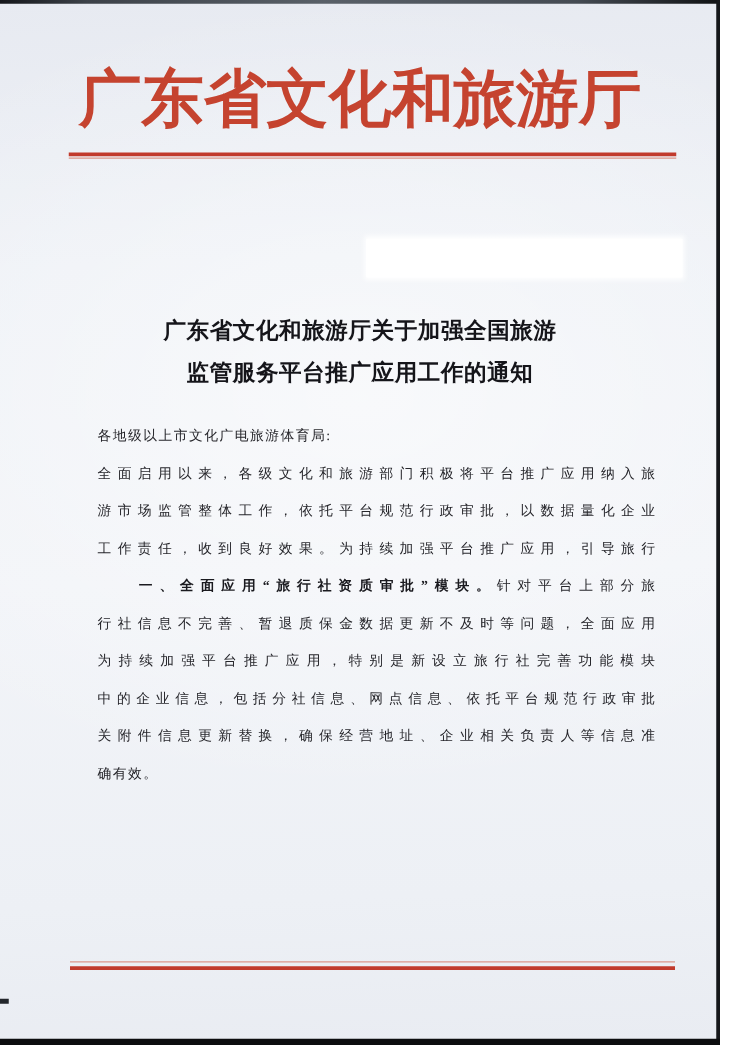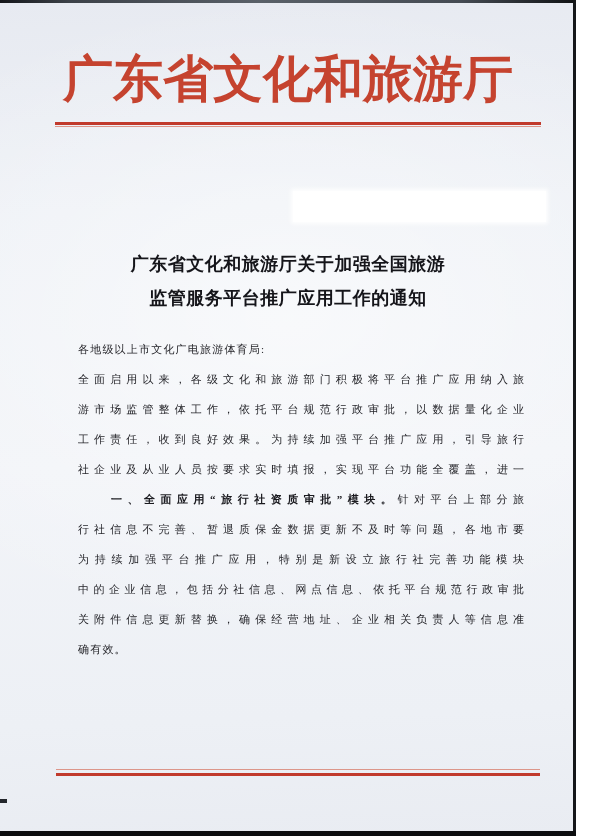--- a/index.html
+++ b/index.html
@@ -69,24 +69,23 @@
     <div>广东省文化和旅游厅关于加强全国旅游</div>
     <div>监管服务平台推广应用工作的通知</div>
   </div>
 
   <div class="body-text">
     <div class="ln">各地级以上市文化广电旅游体育局:</div>
 
     <div class="ln jf">全面启用以来，各级文化和旅游部门积极将平台推广应用纳入旅</div>
     <div class="ln jf">游市场监管整体工作，依托平台规范行政审批，以数据量化企业</div>
     <div class="ln jf">工作责任，收到良好效果。为持续加强平台推广应用，引导旅行</div>
-    <div class="ln jf">社企业及从业人员按要求实时填报，实现平台功能全覆盖，进一</div>
 
     <div class="ln indent jf"><span class="b">一、全面应用“旅行社资质审批”模块。</span><span>针对平台上部分旅</span></div>
-    <div class="ln jf">行社信息不完善、暂退质保金数据更新不及时等问题，各地市要</div>
+    <div class="ln jf">行社信息不完善、暂退质保金数据更新不及时等问题，全面应用</div>
     <div class="ln jf">为持续加强平台推广应用，特别是新设立旅行社完善功能模块</div>
     <div class="ln jf">中的企业信息，包括分社信息、网点信息、依托平台规范行政审批</div>
     <div class="ln jf">关附件信息更新替换，确保经营地址、企业相关负责人等信息准</div>
     <div class="ln">确有效。</div>
   </div>
 
   <div class="rule-bottom">
     <div class="thin"></div>
     <div class="thick"></div>
   </div>

